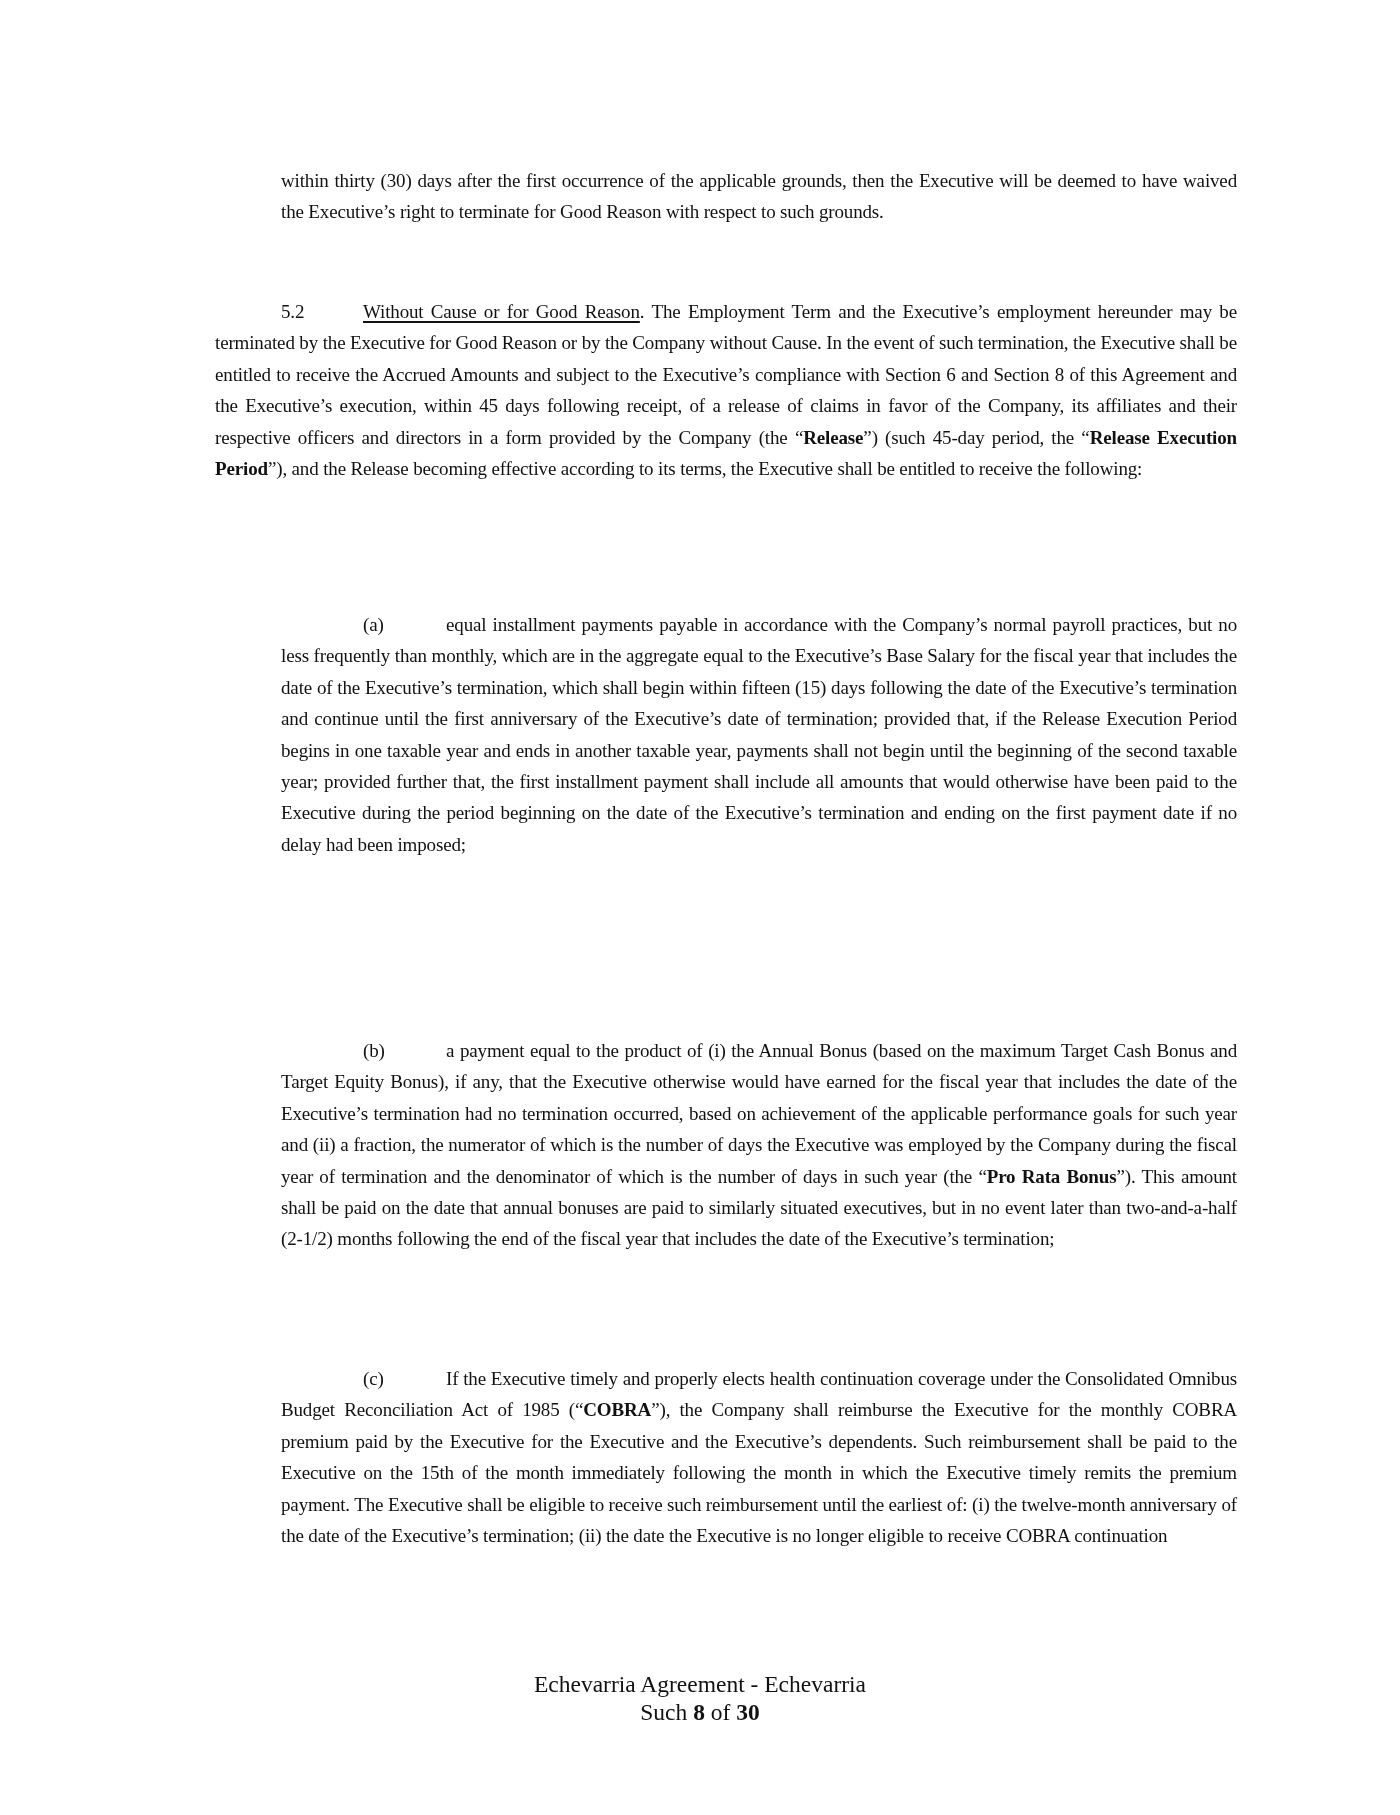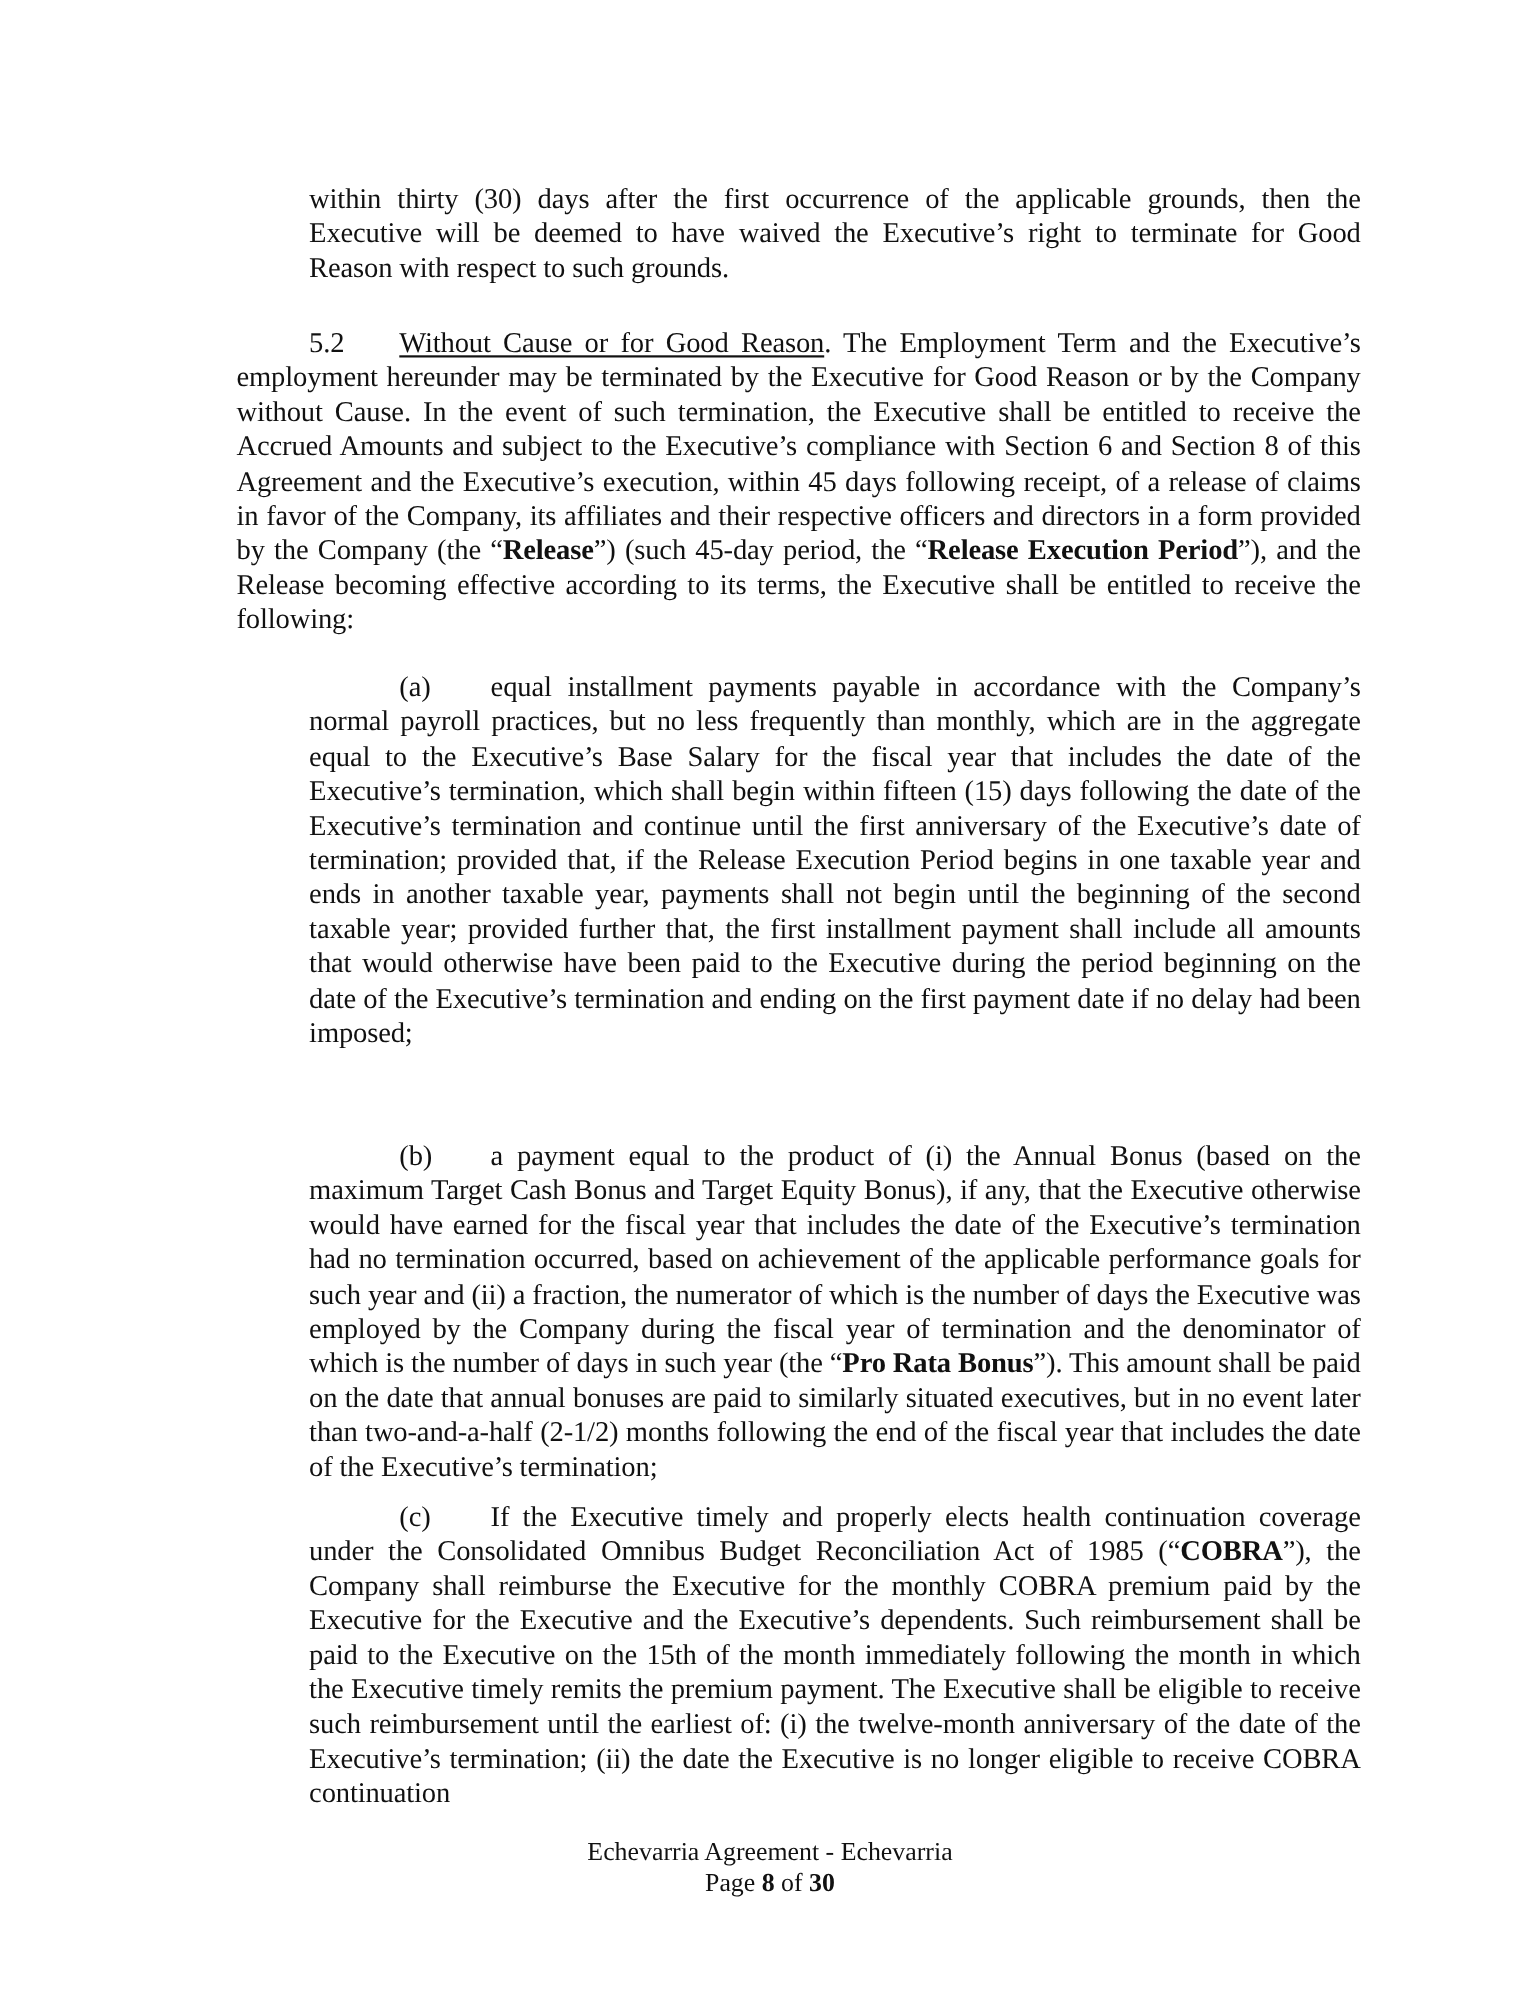--- a/index.html
+++ b/index.html
@@ -18,21 +18,21 @@
     .page {
       position: absolute;
       left: 0;
       top: 0;
       width: 1400px;
       height: 1815px;
       background: #ffffff;
     }
     .text-block {
       position: absolute;
-      font-size: 26px;
+      font-size: 19px;
       line-height: 31.4px;
       text-align: justify;
       text-align-last: left;
       letter-spacing: -0.15px;
       word-spacing: 0px;
     }
     .indented {
       left: 281px;
       width: 956px;
     }
@@ -103,15 +103,15 @@
 
   <p class="text-block indented sub-item" id="para-b" style="margin:0;">
     <span class="marker marker-sub">(b)</span><span>a payment equal to the product of (i) the Annual Bonus (based on the maximum Target Cash Bonus and Target Equity Bonus), if any, that the Executive otherwise would have earned for the fiscal year that includes the date of the Executive’s termination had no termination occurred, based on achievement of the applicable performance goals for such year and (ii) a fraction, the numerator of which is the number of days the Executive was employed by the Company during the fiscal year of termination and the denominator of which is the number of days in such year (the “</span><b>Pro Rata Bonus</b><span>”). This amount shall be paid on the date that annual bonuses are paid to similarly situated executives, but in no event later than two-and-a-half (2-1/2) months following the end of the fiscal year that includes the date of the Executive’s termination;</span>
   </p>
 
   <p class="text-block indented sub-item" id="para-c" style="margin:0;">
     <span class="marker marker-sub">(c)</span><span>If the Executive timely and properly elects health continuation coverage under the Consolidated Omnibus Budget Reconciliation Act of 1985 (“</span><b>COBRA</b><span>”), the Company shall reimburse the Executive for the monthly COBRA premium paid by the Executive for the Executive and the Executive’s dependents. Such reimbursement shall be paid to the Executive on the 15th of the month immediately following the month in which the Executive timely remits the premium payment. The Executive shall be eligible to receive such reimbursement until the earliest of: (i) the twelve-month anniversary of the date of the Executive’s termination; (ii) the date the Executive is no longer eligible to receive COBRA continuation</span>
   </p>
 
   <div class="footer" id="footer-title">Echevarria Agreement - Echevarria</div>
-  <div class="footer" id="footer-page"><span>Page </span><b>8</b><span> of </span><b>30</b></div>
+  <div class="footer" id="footer-page"><span>Such </span><b>8</b><span> of </span><b>30</b></div>
 
 </div>
 
 </body></html>

